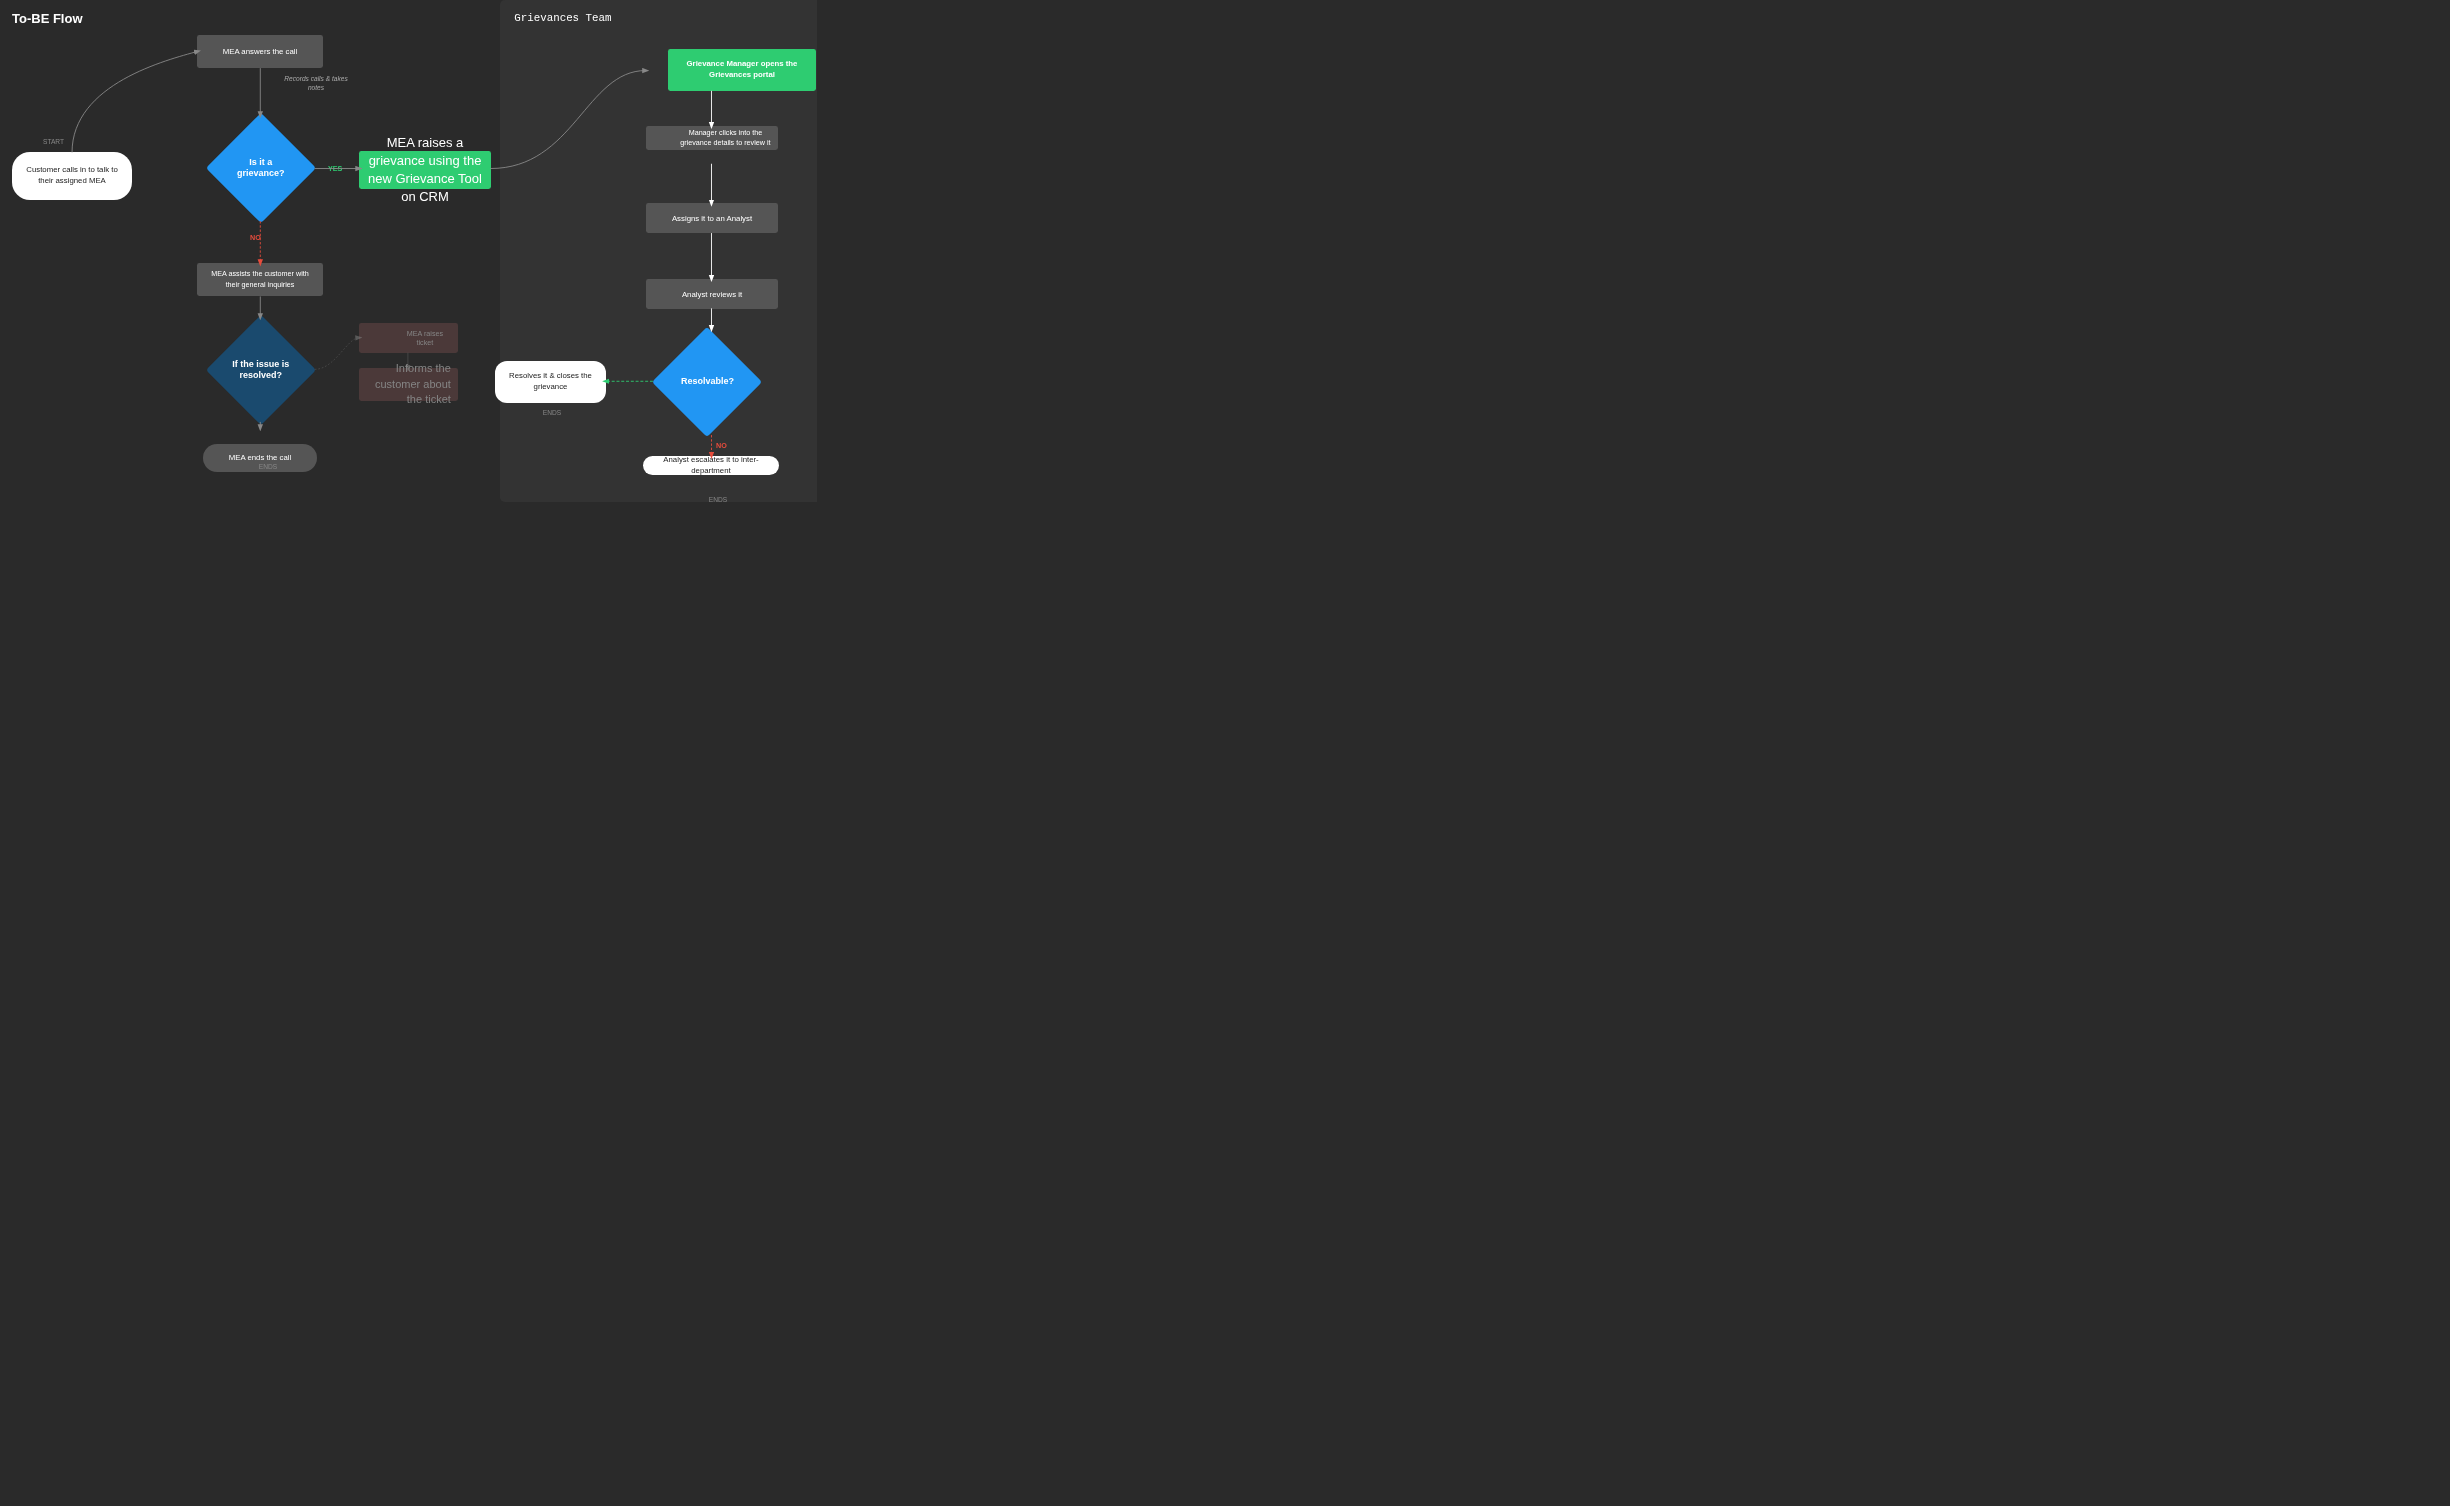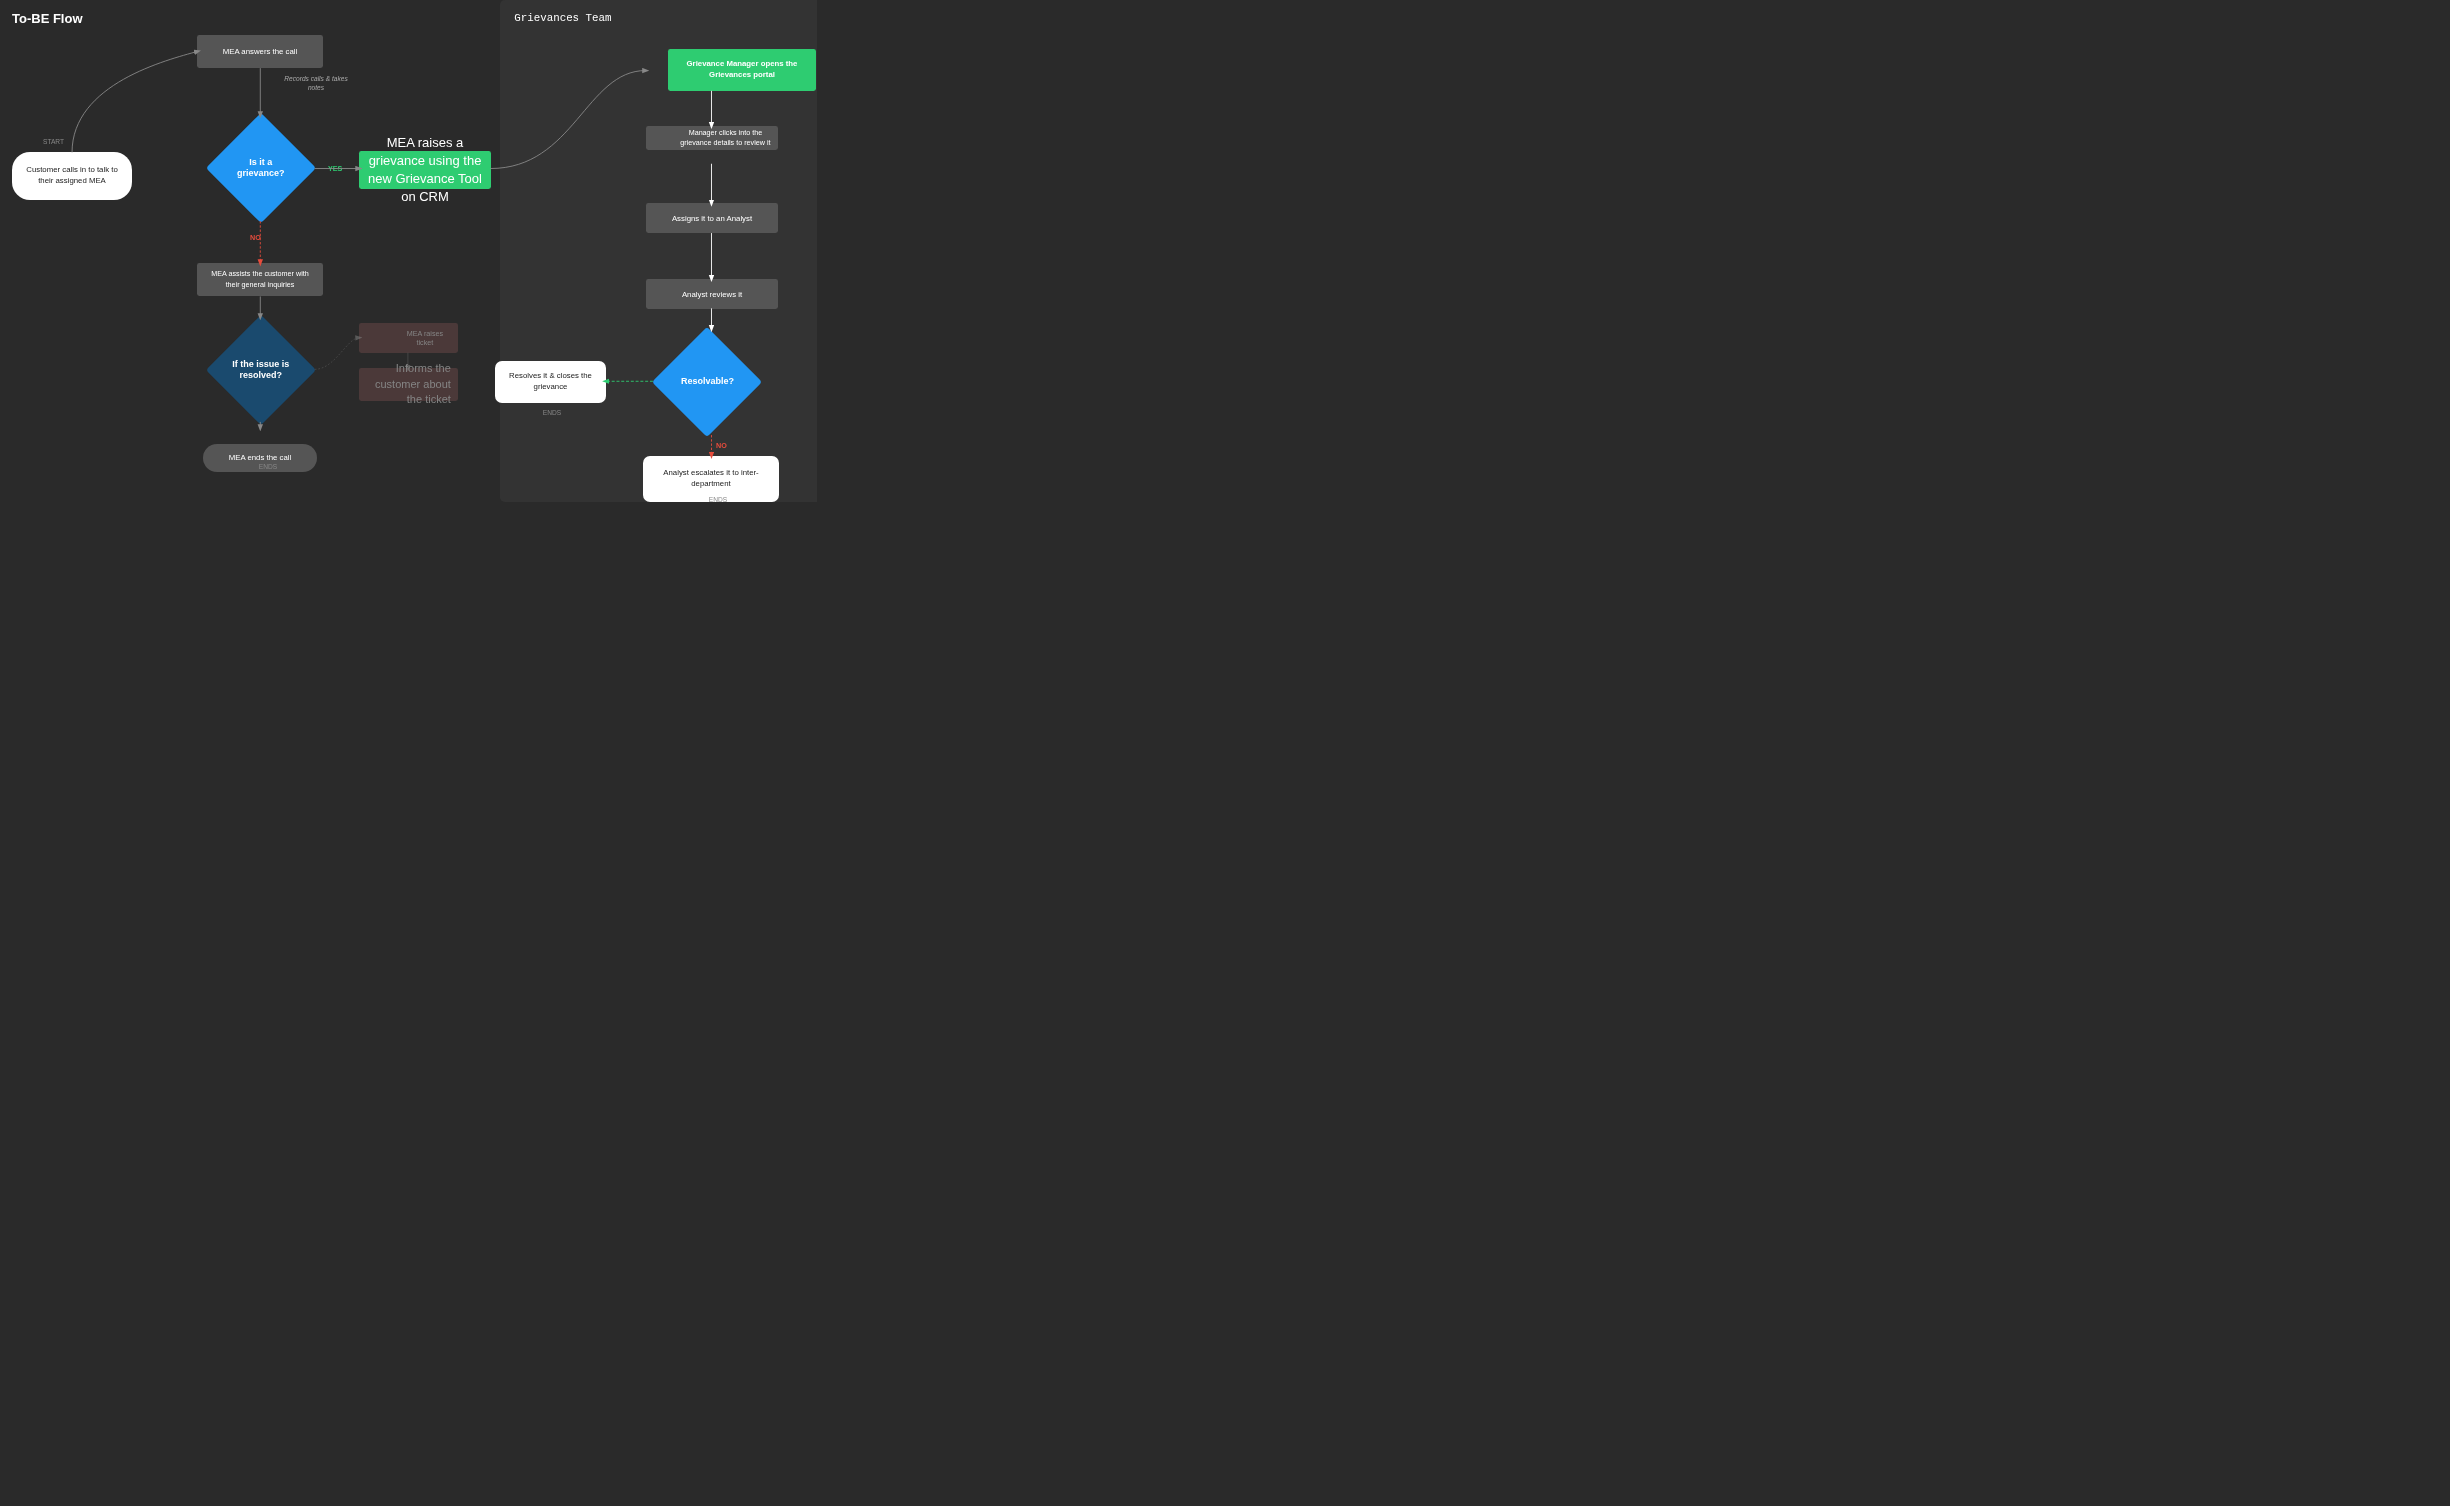--- a/index.html
+++ b/index.html
@@ -56,21 +56,21 @@
     .box-green { background: #2ecc71; color: #fff; }
     .box-muted { background: #5a4040; color: #aaaaaa; }
     .box-white {
       background: #ffffff;
       color: #222222;
       border-radius: 18px;
     }
     .box-white-sm {
       background: #ffffff;
       color: #222222;
-      border-radius: 7px;
+      border-radius: 12px;
     }
 
     
     .diamond-wrap {
       position: absolute;
       display: flex;
       align-items: center;
       justify-content: center;
     }
     .diamond {
@@ -206,21 +206,21 @@
 
 <div class="label-yes" style="left:568px; top:380px;">YES</div>
 
 <div class="box box-white-sm" style="left:495px; top:361px; width:111px; height:42px; font-size:7.8px; line-height:1.4;">Resolves it &amp;
 closes the grievance</div>
 
 <div class="label-ends" style="left:525px; top:409px; width:54px;">ENDS</div>
 
 <div class="label-no" style="left:716px; top:441px;">NO</div>
 
-<div class="box box-white-sm" style="left:643px; top:456px; width:136px; height:46px; font-size:7.8px; line-height:1.4;">Analyst escalates it to
+<div class="box box-white-sm" style="left:643px; top:456px; width:136px; height:19px; font-size:7.8px; line-height:1.4;">Analyst escalates it to
 inter-department</div>
 
 <div class="label-ends" style="left:691px; top:496px; width:54px;">ENDS</div>
 
 <svg class="svg-overlay" xmlns="http://www.w3.org/2000/svg" viewBox="0 0 1366 840" width="817" height="502">
   <defs>
     <marker id="arrow-gray" markerWidth="8" markerHeight="8" refX="4" refY="3" orient="auto">
       <path d="M0,0 L0,6 L8,3 z" fill="#888888"></path>
     </marker>
     <marker id="arrow-red" markerWidth="8" markerHeight="8" refX="4" refY="3" orient="auto">

